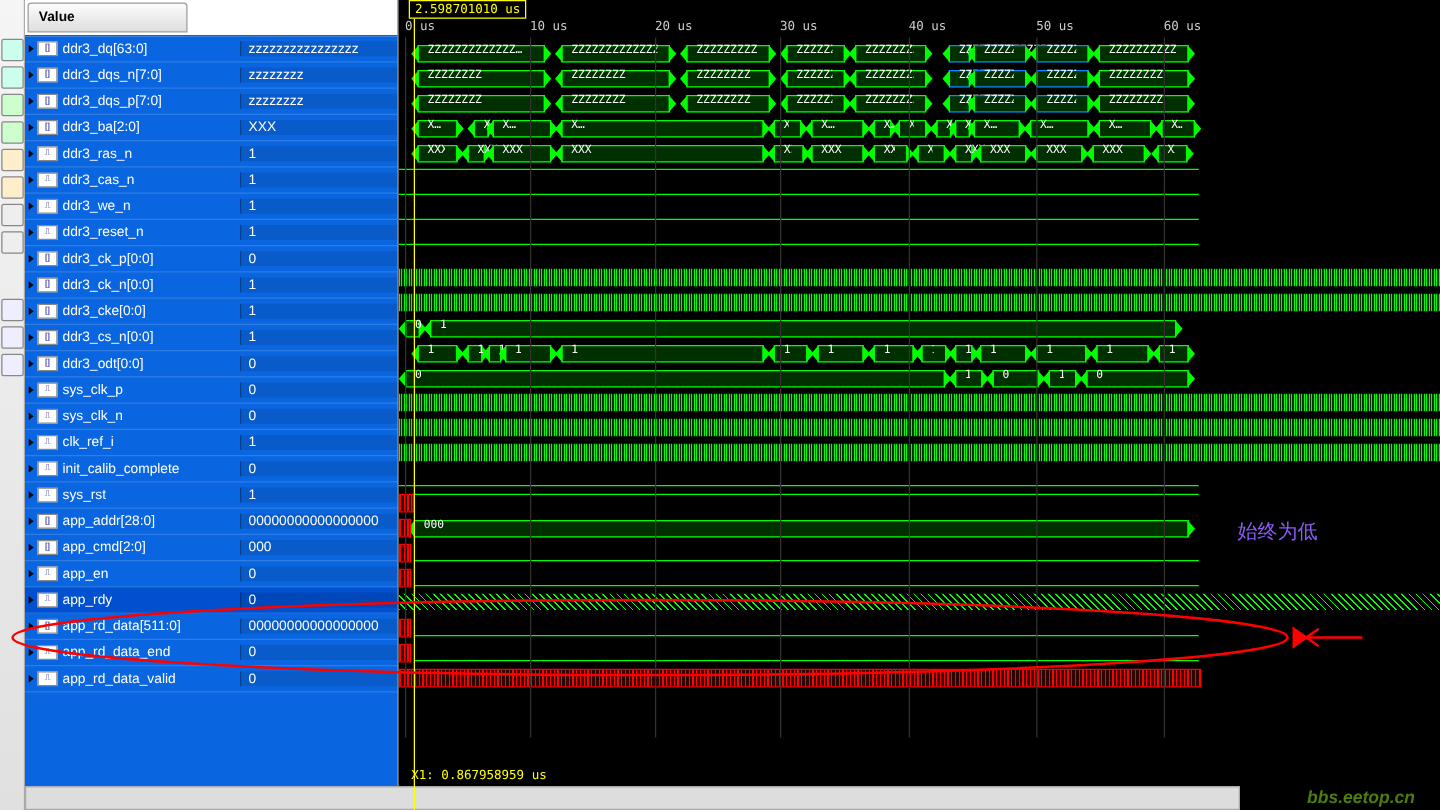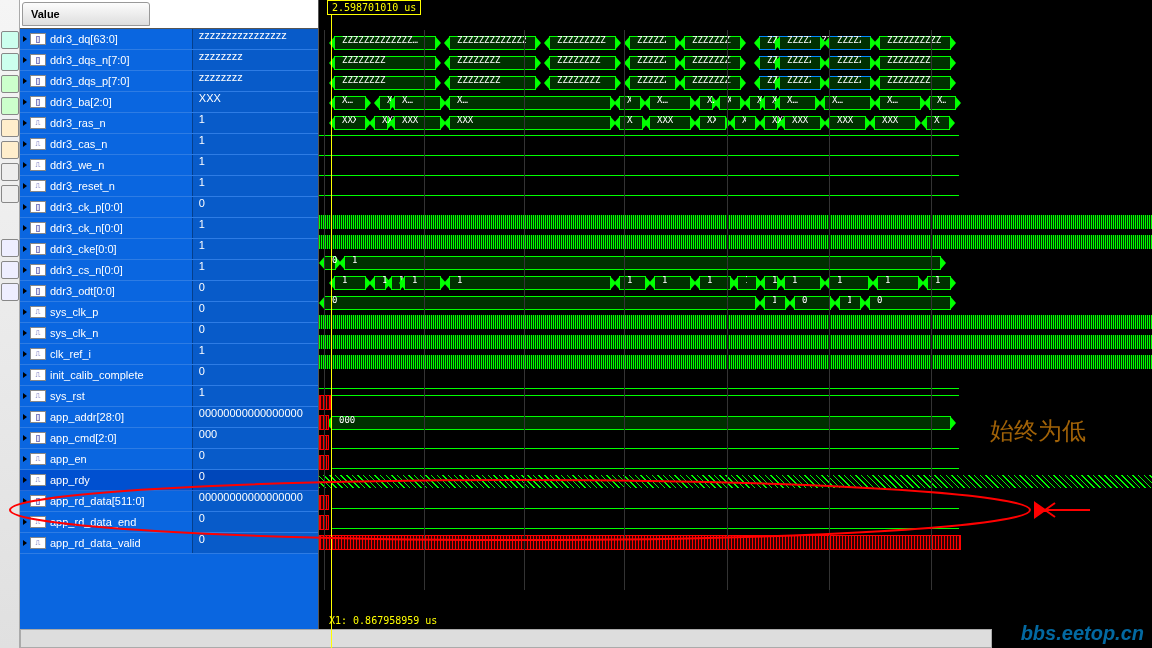--- a/index.html
+++ b/index.html
@@ -5,21 +5,21 @@
 html,body{margin:0;padding:0;background:#fff;font-family:Tahoma,Arial,sans-serif;font-size:11px;overflow:hidden}
 .app{display:flex;width:1152px;height:648px;position:relative}
 .toolbar{width:19px;background:linear-gradient(#f5f5f5,#e0e0e0);border-right:1px solid #aaa;display:flex;flex-direction:column;gap:2px;padding-top:30px}
 .tbtn{width:16px;height:16px;margin:1px auto;border:1px solid #888;border-radius:2px;display:flex;align-items:center;justify-content:center;font-size:9px;cursor:pointer}
 .sig-panel{width:298px;display:flex;flex-direction:column;border-right:1px solid #555}
 .panel-top{height:28px;display:flex;border-bottom:1px solid #555}
 .col-head{background:linear-gradient(#fcfcfc,#dedede);border:1px solid #999;border-radius:3px 3px 0 0;padding:5px 8px;font-weight:bold;margin:2px}
 .name-col{width:167px}
 .val-col{width:110px}
 .sig-rows{background:#0a66e0;flex:1;overflow:hidden;position:relative}
-.row{display:flex;height:20px;color:#fff;border-bottom:1px solid rgba(255,255,255,0.15)}
+.row{display:flex;height:20px;align-items:center;color:#fff;border-bottom:1px solid rgba(255,255,255,0.15)}
 .row.hl{background:#0050d0}
 .rn{width:170px;display:flex;align-items:center;padding-left:3px;overflow:hidden;white-space:nowrap}
 .rv{width:120px;padding-left:6px;overflow:hidden;white-space:nowrap;border-left:1px solid rgba(0,0,0,0.3);background:rgba(0,0,0,0.1)}
 .exp{width:0;height:0;border-left:4px solid #000;border-top:3px solid transparent;border-bottom:3px solid transparent;margin-right:3px}
 .ico{width:14px;height:10px;background:#fff;border:1px solid #888;margin-right:4px;font-size:7px;text-align:center;line-height:10px;color:#008}
 .wave-area{flex:1;background:#000;position:relative;overflow:hidden}
 .cursor-box{position:absolute;top:0;left:8px;background:#000;border:1px solid #ff0;color:#ff0;padding:1px 4px;font-family:monospace;font-size:10px;z-index:5}
 .ruler{position:absolute;top:16px;left:0;right:0;height:14px;color:#ccc;font-family:monospace;font-size:10px}
 .rtick{position:absolute;top:0}
 .cursor-line{position:absolute;top:0;bottom:0;width:1px;background:#ff0;left:12px;z-index:4}
@@ -31,23 +31,23 @@
 .bus::before{left:-6px;border-right:6px solid #0f0}
 .bus::after{right:-6px;border-left:6px solid #0f0}
 .bus-txt{position:absolute;top:3px;color:#fff;font-family:monospace;font-size:9px;white-space:nowrap;overflow:hidden}
 .line{position:absolute;height:1px;background:#0f0}
 .line.hi{top:3px}
 .line.lo{top:16px}
 .clk{position:absolute;top:3px;bottom:3px;left:0;right:0;background:repeating-linear-gradient(90deg,#0f0 0,#0f0 1px,#030 1px,#030 2px)}
 .hatch{position:absolute;top:3px;height:13px;left:0;right:0;background:repeating-linear-gradient(45deg,#0f0 0,#0f0 1px,#000 1px,#000 4px)}
 .redwave{position:absolute;top:3px;height:13px;border:1px solid #f00;background:repeating-linear-gradient(90deg,#f00 0,#f00 1px,#300 1px,#300 3px)}
 .vgrid{position:absolute;top:0;bottom:0;width:1px;background:#333}
-.annot{position:absolute;color:#a16207;font-size:24px;font-family:Liberation Sans, sans-serif;z-index:10}
+.annot{position:absolute;color:#8b5cf6;font-size:16px;font-family:Liberation Sans, sans-serif;z-index:10}
 .arrow{position:absolute;z-index:10}
-.watermark{position:absolute;bottom:3px;right:8px;color:#0369a1;font-weight:bold;font-size:20px;font-style:italic}
+.watermark{position:absolute;bottom:3px;right:20px;color:#4d7c0f;font-weight:bold;font-size:14px;font-style:italic}
 .scrollbar{position:absolute;bottom:0;left:20px;right:160px;height:17px;background:#ddd;border:1px solid #aaa}
 .footer{position:absolute;bottom:18px;left:10px;color:#ff0;font-family:monospace;font-size:10px}
 </style>
 </head>
 <body>
 
 <div class="app">
   <div class="toolbar">
     <div class="tbtn" style="background:#cfe"></div>
     <div class="tbtn" style="background:#cfe"></div>
@@ -267,20 +267,29 @@
             <span>app_rd_data_valid</span>
           </div>
           <div class="rv">0</div>
         </div>
       </div>
   </div>
 
   <div class="wave-area">
     <div class="cursor-box">2.598701010 us</div>
     <div class="cursor-line"></div>
+    <div class="ruler" id="ruler">
+        <div class="rtick" style="left: 5px;">0 us</div>
+        <div class="rtick" style="left: 105px;">10 us</div>
+        <div class="rtick" style="left: 205px;">20 us</div>
+        <div class="rtick" style="left: 305px;">30 us</div>
+        <div class="rtick" style="left: 408px;">40 us</div>
+        <div class="rtick" style="left: 510px;">50 us</div>
+        <div class="rtick" style="left: 612px;">60 us</div>
+      </div>
     <div class="waves" id="waves">
         <div class="wrow">
           <div class="bus hex" style="left: 15px; width: 100px;"></div>
           <div class="bus-txt" style="left: 23px; width: 84px;">ZZZZZZZZZZZZZ…</div>
           <div class="bus hex" style="left: 130px; width: 85px;"></div>
           <div class="bus-txt" style="left: 138px; width: 69px;">ZZZZZZZZZZZZZ…</div>
           <div class="bus hex" style="left: 230px; width: 65px;"></div>
           <div class="bus-txt" style="left: 238px; width: 49px;">ZZZZZZZZZZZZZ…</div>
           <div class="bus hex" style="left: 310px; width: 45px;"></div>
           <div class="bus-txt" style="left: 318px; width: 29px;">ZZZZZZZZZZZZZ…</div>

